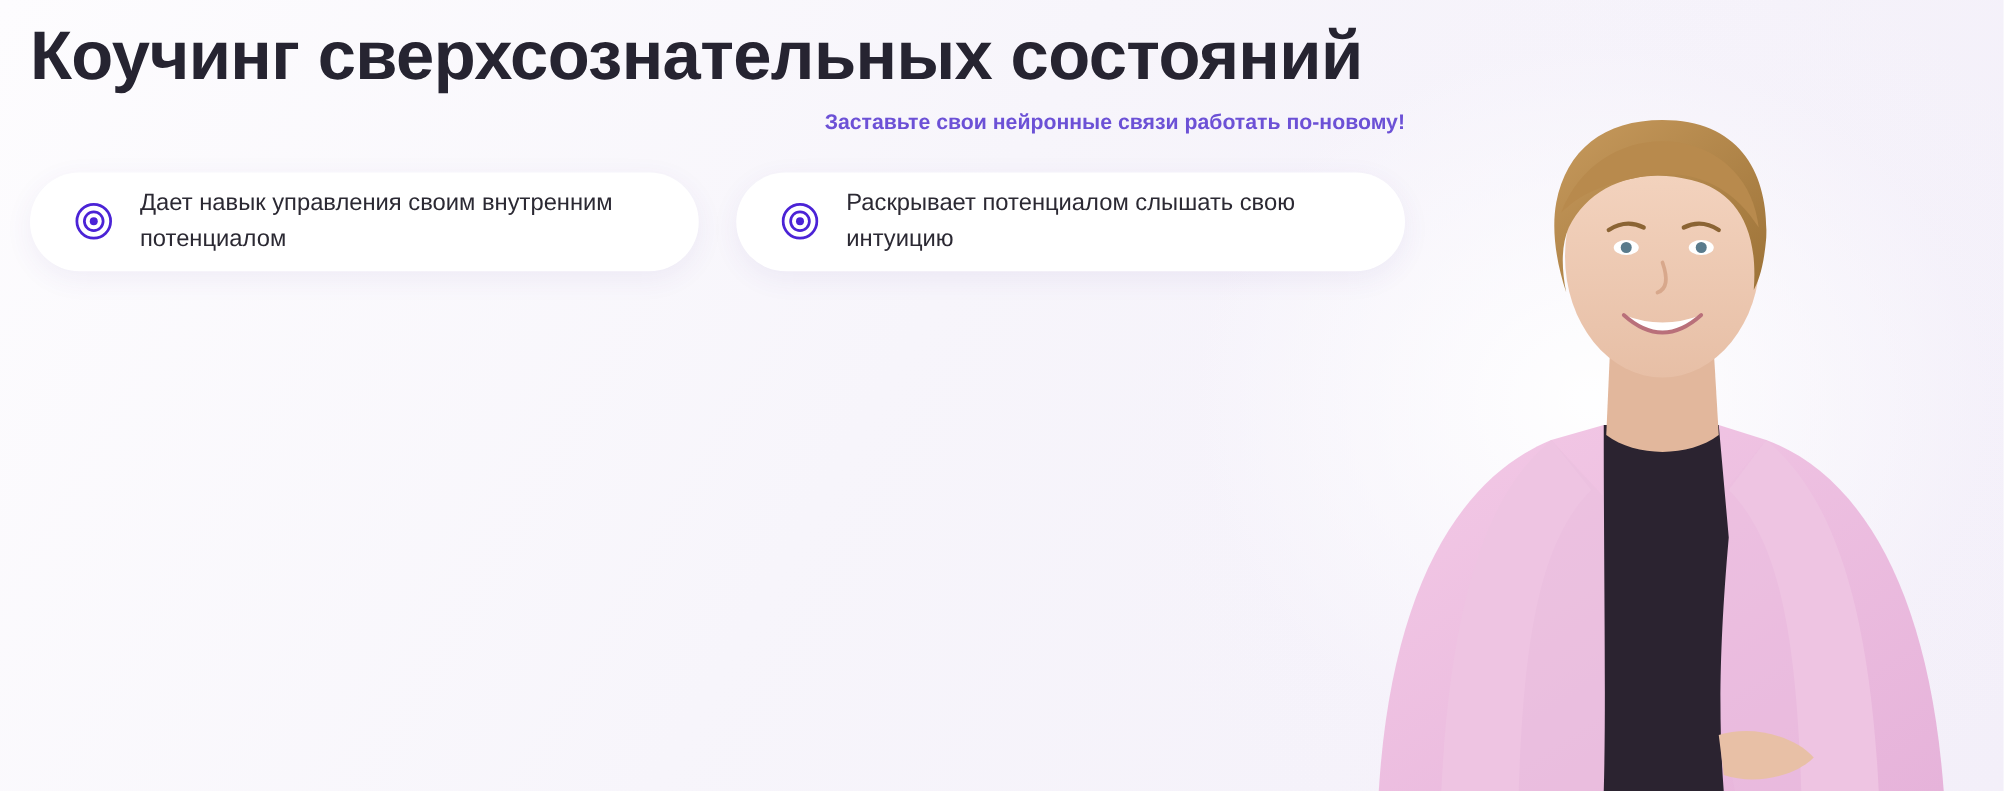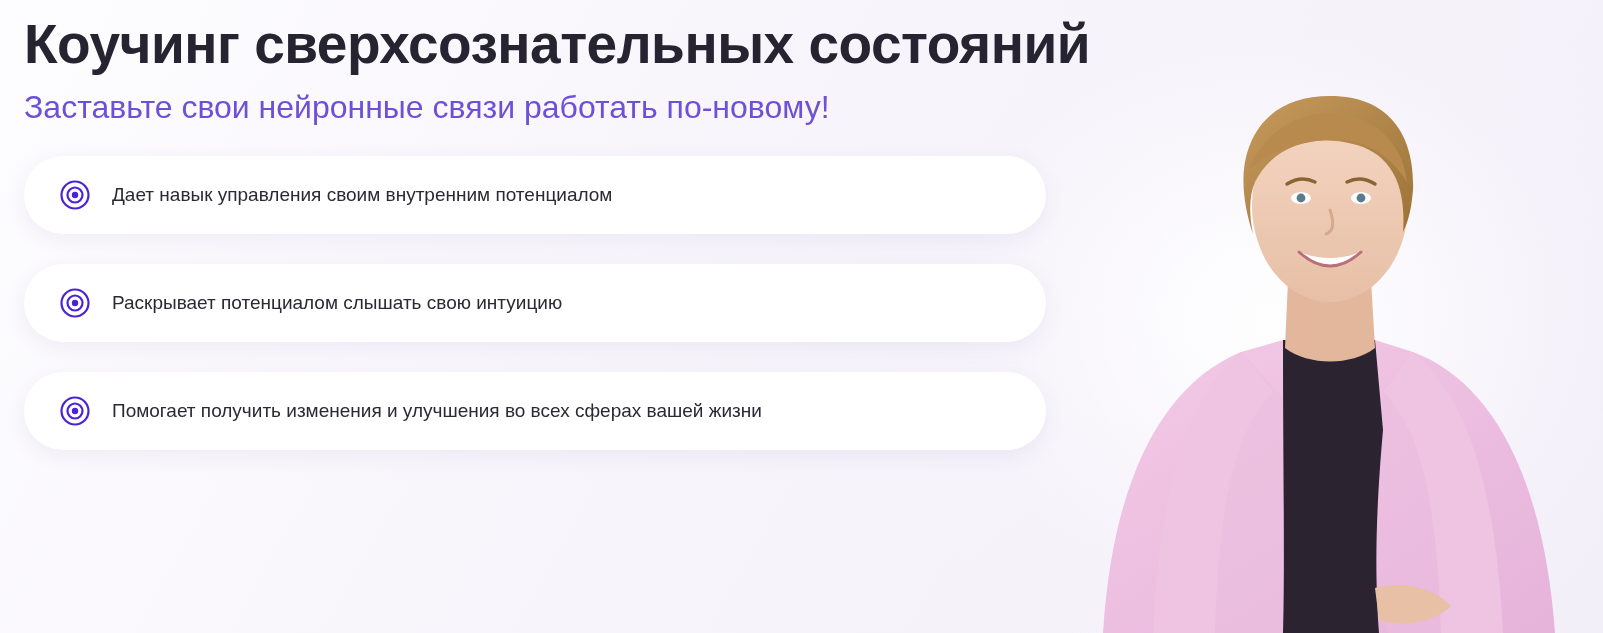--- a/index.html
+++ b/index.html
@@ -46,30 +46,31 @@
     font-size: 55px;
     line-height: 1.12;
     font-weight: bold;
     color: #262431;
     letter-spacing: -0.5px;
   }
 
   .subtitle {
     margin: 0;
     padding-top: 12px;
-    font-size: 32px;
+    font-size: 17px;
     line-height: 1.2;
     color: #6c51d6;
-    font-weight: normal;
+    font-weight: bold;
+    text-align: right;
   }
 
   .features {
     margin-top: 30px;
     display: flex;
-    flex-direction: column;
+    flex-direction: row;
     gap: 30px;
   }
 
   .feature {
     position: relative;
     width: 1022px;
     min-height: 78px;
     background: #ffffff;
     border-radius: 42px;
     box-shadow: 0 6px 22px rgba(86, 62, 150, 0.07);
@@ -134,30 +135,20 @@
         <span class="bullet-icon">
           <svg viewBox="0 0 30 30" width="30" height="30" aria-hidden="true">
             <circle cx="15" cy="15" r="13.5" fill="none" stroke="#4b23d6" stroke-width="2.2"></circle>
             <circle cx="15" cy="15" r="7.5" fill="none" stroke="#4b23d6" stroke-width="2.2"></circle>
             <circle cx="15" cy="15" r="3.2" fill="#4b23d6"></circle>
           </svg>
         </span>
         <span class="feature-text">Раскрывает потенциалом слышать свою интуицию</span>
       </div>
 
-      <div class="feature">
-        <span class="bullet-icon">
-          <svg viewBox="0 0 30 30" width="30" height="30" aria-hidden="true">
-            <circle cx="15" cy="15" r="13.5" fill="none" stroke="#4b23d6" stroke-width="2.2"></circle>
-            <circle cx="15" cy="15" r="7.5" fill="none" stroke="#4b23d6" stroke-width="2.2"></circle>
-            <circle cx="15" cy="15" r="3.2" fill="#4b23d6"></circle>
-          </svg>
-        </span>
-        <span class="feature-text">Помогает получить изменения и улучшения во всех сферах вашей жизни</span>
-      </div>
 
 
     </div>
   </div>
 
   <div class="portrait">
     <svg viewBox="0 0 620 633" width="620" height="633" aria-hidden="true">
       <defs>
         <linearGradient id="jacketGrad" x1="0" y1="0" x2="1" y2="1">
           <stop offset="0%" stop-color="#f3c9e6"></stop>

